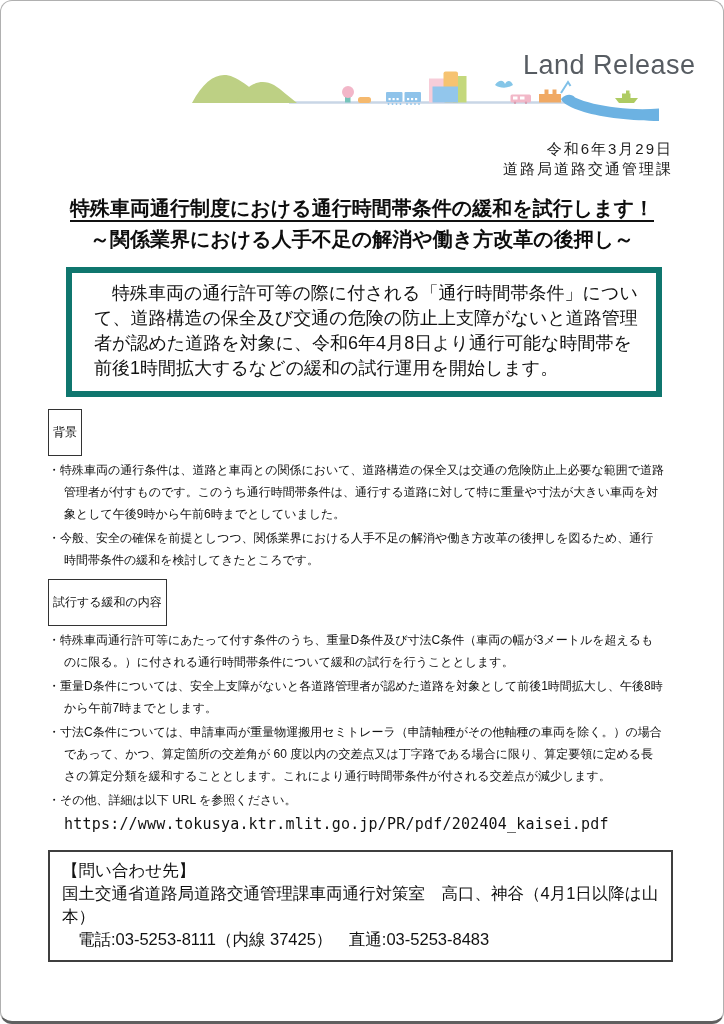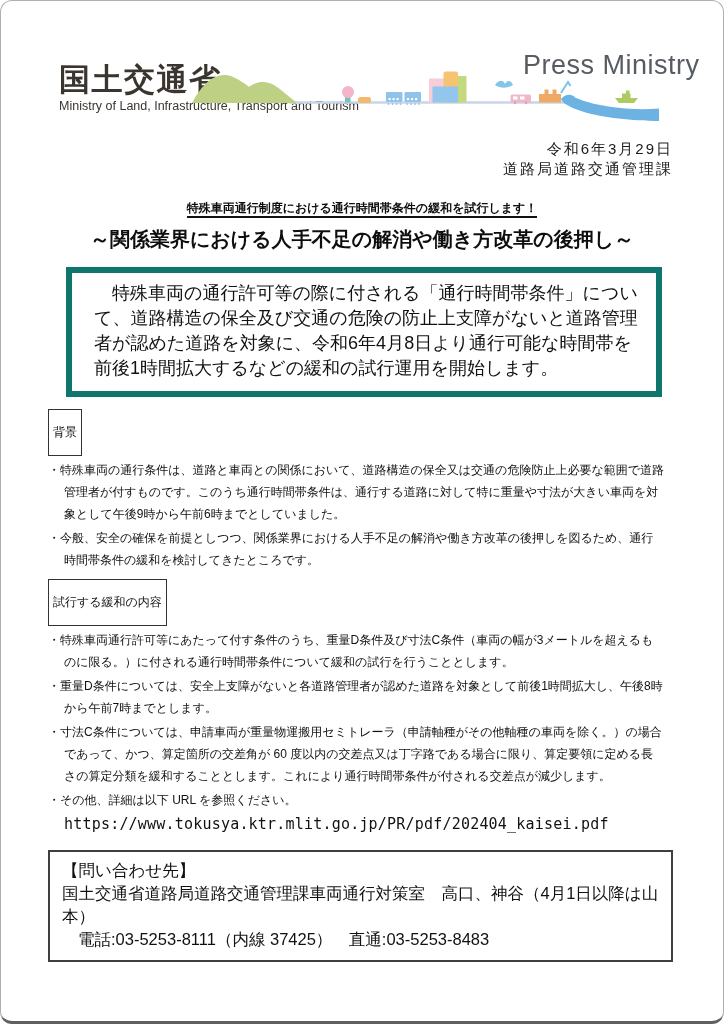--- a/index.html
+++ b/index.html
@@ -19,21 +19,21 @@
   .header { position:relative; height:128px; }
   .logo { position:absolute; left:58px; top:62px; }
   .logo-title { font-size:31px; font-weight:bold; color:#3a352f; letter-spacing:1.5px; line-height:34px; }
   .logo-sub { font-size:12.5px; color:#3a352f; margin-top:2px; white-space:nowrap; }
   .illu { position:absolute; left:188px; top:56px; width:506px; height:66px; }
   .press { position:absolute; left:522px; top:49px; font-size:27px; color:#575c62; letter-spacing:0.5px; white-space:nowrap; }
   
   .dateblock { margin-top:10px; padding-right:50px; text-align:right; font-size:15px; line-height:20px; letter-spacing:2px; color:#1c1c1c;padding-left:9px; }
   
   .titleblock { margin-top:15px; text-align:center; font-weight:bold; color:#0e0e0e; }
-  .title { font-size:12px; line-height:29px; }
+  .title { font-size:20px; line-height:29px; }
   .title .underline { border-bottom:2px solid #111; padding-bottom:1px; }
   .subtitle { font-size:20px; line-height:29px; margin-top:2px; }
   
   .summary-box { margin:13px 61px 0 65px; border:6px solid #0f766e; padding:8px 11px 10px 22px; }
   .summary-box p { margin:0; font-size:18px; line-height:25px; font-weight:500; }
   
   .section { margin:12px 47px 0 47px; }
   .section + .section { margin-top:8px; }
   .sec-head { display:inline-block; border:1.5px solid #333; padding:12px 4px; font-size:12px; line-height:21px; }
   .bullets { list-style:none; margin:3px 12px 0 0; padding:0; font-size:12px; line-height:22px; }
@@ -43,24 +43,20 @@
   
   .contact-box { margin:14px 50px 12px 47px; border:2px solid #3f3f3f; padding:7px 12px 9px; font-size:16.5px; line-height:23px; }
   .contact-phone { padding-left:16px; }
 </style>
 </head>
 <body>
 
 <div class="page">
 
   <div class="header">
-    <div class="logo">
-      <div class="logo-title">国土交通省</div>
-      <div class="logo-sub">Ministry of Land, Infrastructure, Transport and Tourism</div>
-    </div>
 
     <svg class="illu" viewBox="0 0 506 66" aria-hidden="true">
 
       <line x1="100" y1="45.5" x2="380" y2="45.5" stroke="#c9d6e6" stroke-width="2.5"></line>
 
       <g fill="#bdd084">
         <path d="M3,46 C16,22 30,14 44,20 C56,25 66,36 84,46 Z"></path>
         <path d="M46,46 C58,26 72,21 85,28 C93,33 100,40 108,46 Z"></path>
       </g>
 
@@ -118,21 +114,21 @@
 
       <path d="M372,42 C377,36.5 383,37 386,40.5 C397,45.5 411,48.5 427,50.5 C443,52.5 457,52.5 470,51.5 L470,64 C444,64 413,60.5 395,55 C381,50.5 373,46 372,42 Z" fill="#6cb2e2"></path>
 
       <g fill="#aecb62">
         <path d="M426,41 L449,41 L445,46 L430,46 Z"></path>
         <rect x="433" y="36.5" width="8.5" height="5"></rect>
         <rect x="437" y="33.5" width="3.5" height="3.5"></rect>
       </g>
     </svg>
 
-    <div class="press">Press Ministry</div>
+    <div class="press">Land Release</div>
   </div>
 
   <div class="dateblock">
     <div>令和6年3月29日</div>
     <div>道路局道路交通管理課</div>
   </div>
 
   <div class="titleblock">
     <div class="title"><span class="underline">特殊車両通行制度における通行時間帯条件の緩和を試行します！</span></div>
     <div class="subtitle">～関係業界における人手不足の解消や働き方改革の後押し～</div>

